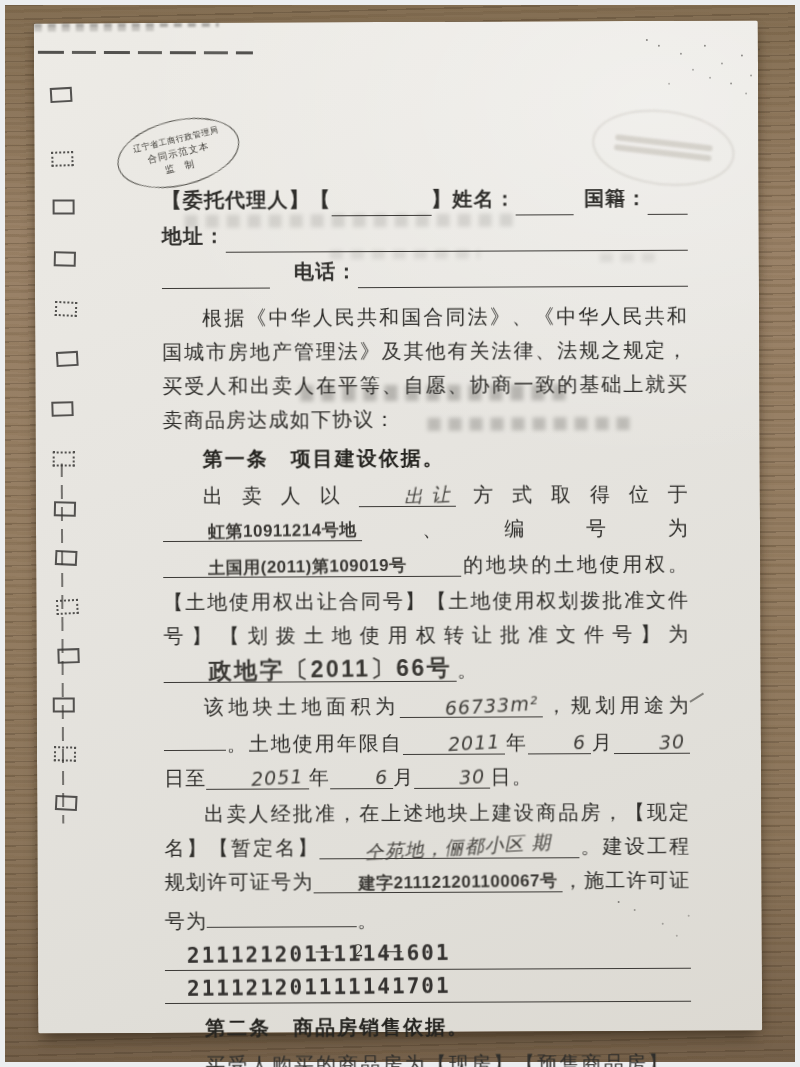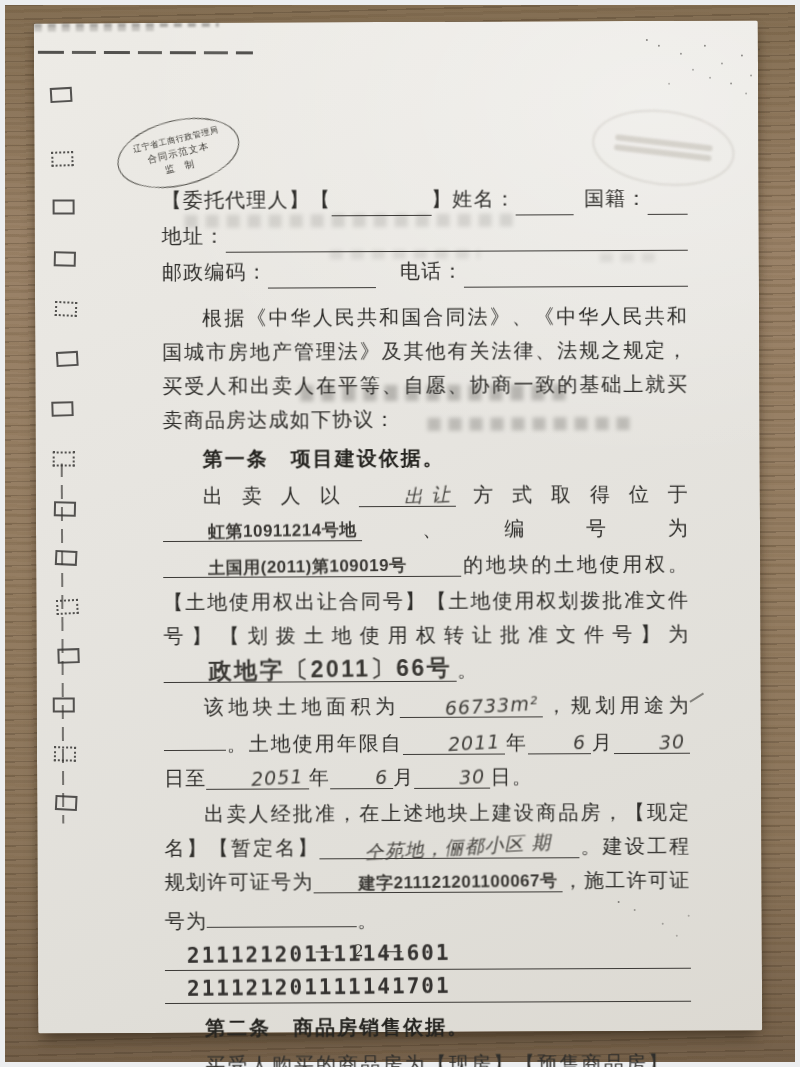--- a/index.html
+++ b/index.html
@@ -62,21 +62,21 @@
   #gh4{left:392px;top:396px;width:205px;height:13px;opacity:.26;}
   #gh5{left:130px;top:478px;width:185px;height:4px;opacity:.4;background:repeating-linear-gradient(90deg,#44423e 0 8px,transparent 8px 14px);filter:blur(.8px);}
   #gh6{left:168px;top:852px;width:120px;height:4px;opacity:.22;background:repeating-linear-gradient(90deg,#44423e 0 8px,transparent 8px 14px);filter:blur(1px);}
   
   #textcol{
     position:absolute;left:127px;top:158px;width:526px;
     color:#2f2e2b;font-size:20px;line-height:34px;letter-spacing:1.2px;
     text-align:justify;filter:blur(.22px);
   }
   .row{display:flex;align-items:flex-end;height:36px;}
-  .row .lbl{white-space:nowrap;font-weight:normal;}
+  .row .lbl{white-space:nowrap;font-weight:bold;}
   .blank{border-bottom:1.6px solid #3b3936;height:26px;display:inline-block;}
   .grow{flex:1;}
   .para{text-indent:2em;margin:0;}
   .heading{font-family:"Liberation Sans","DejaVu Sans",sans-serif;font-weight:bold;color:#24231f;letter-spacing:2px;text-indent:2em;margin:0;line-height:36px;}
   .fill{border-bottom:1.6px solid #3b3936;padding:0 5px;}
   .stampfill{
     font-family:"Liberation Sans","DejaVu Sans",sans-serif;font-weight:600;color:#3a3834;
     filter:blur(.5px);letter-spacing:.5px;font-size:17px;display:inline-block;transform:rotate(-.6deg);
   }
   .stampfill.big{font-size:23px;letter-spacing:2.5px;filter:blur(.4px);}
@@ -152,21 +152,20 @@
         <span class="lbl" style="margin-left:10px;">国籍：</span>
         <span class="blank grow"></span>
       </div>
 
       <div class="row">
         <span class="lbl">地址：</span>
         <span class="blank grow"></span>
       </div>
 
       <div class="row">
-        <span class="lbl">邮政编码：</span>
         <span class="blank" style="width:108px;"></span>
         <span class="lbl" style="margin-left:24px;">电话：</span>
         <span class="blank grow"></span>
       </div>
 
       <p class="para" style="margin-top:12px;">根据《中华人民共和国合同法》、《中华人民共和国城市房地产管理法》及其他有关法律、法规之规定，买受人和出卖人在平等、自愿、协商一致的基础上就买卖商品房达成如下协议：</p>
 
       <p class="heading" style="margin-top:4px;">第一条　项目建设依据。</p>
 
       <p class="para" style="margin-top:2px;">

